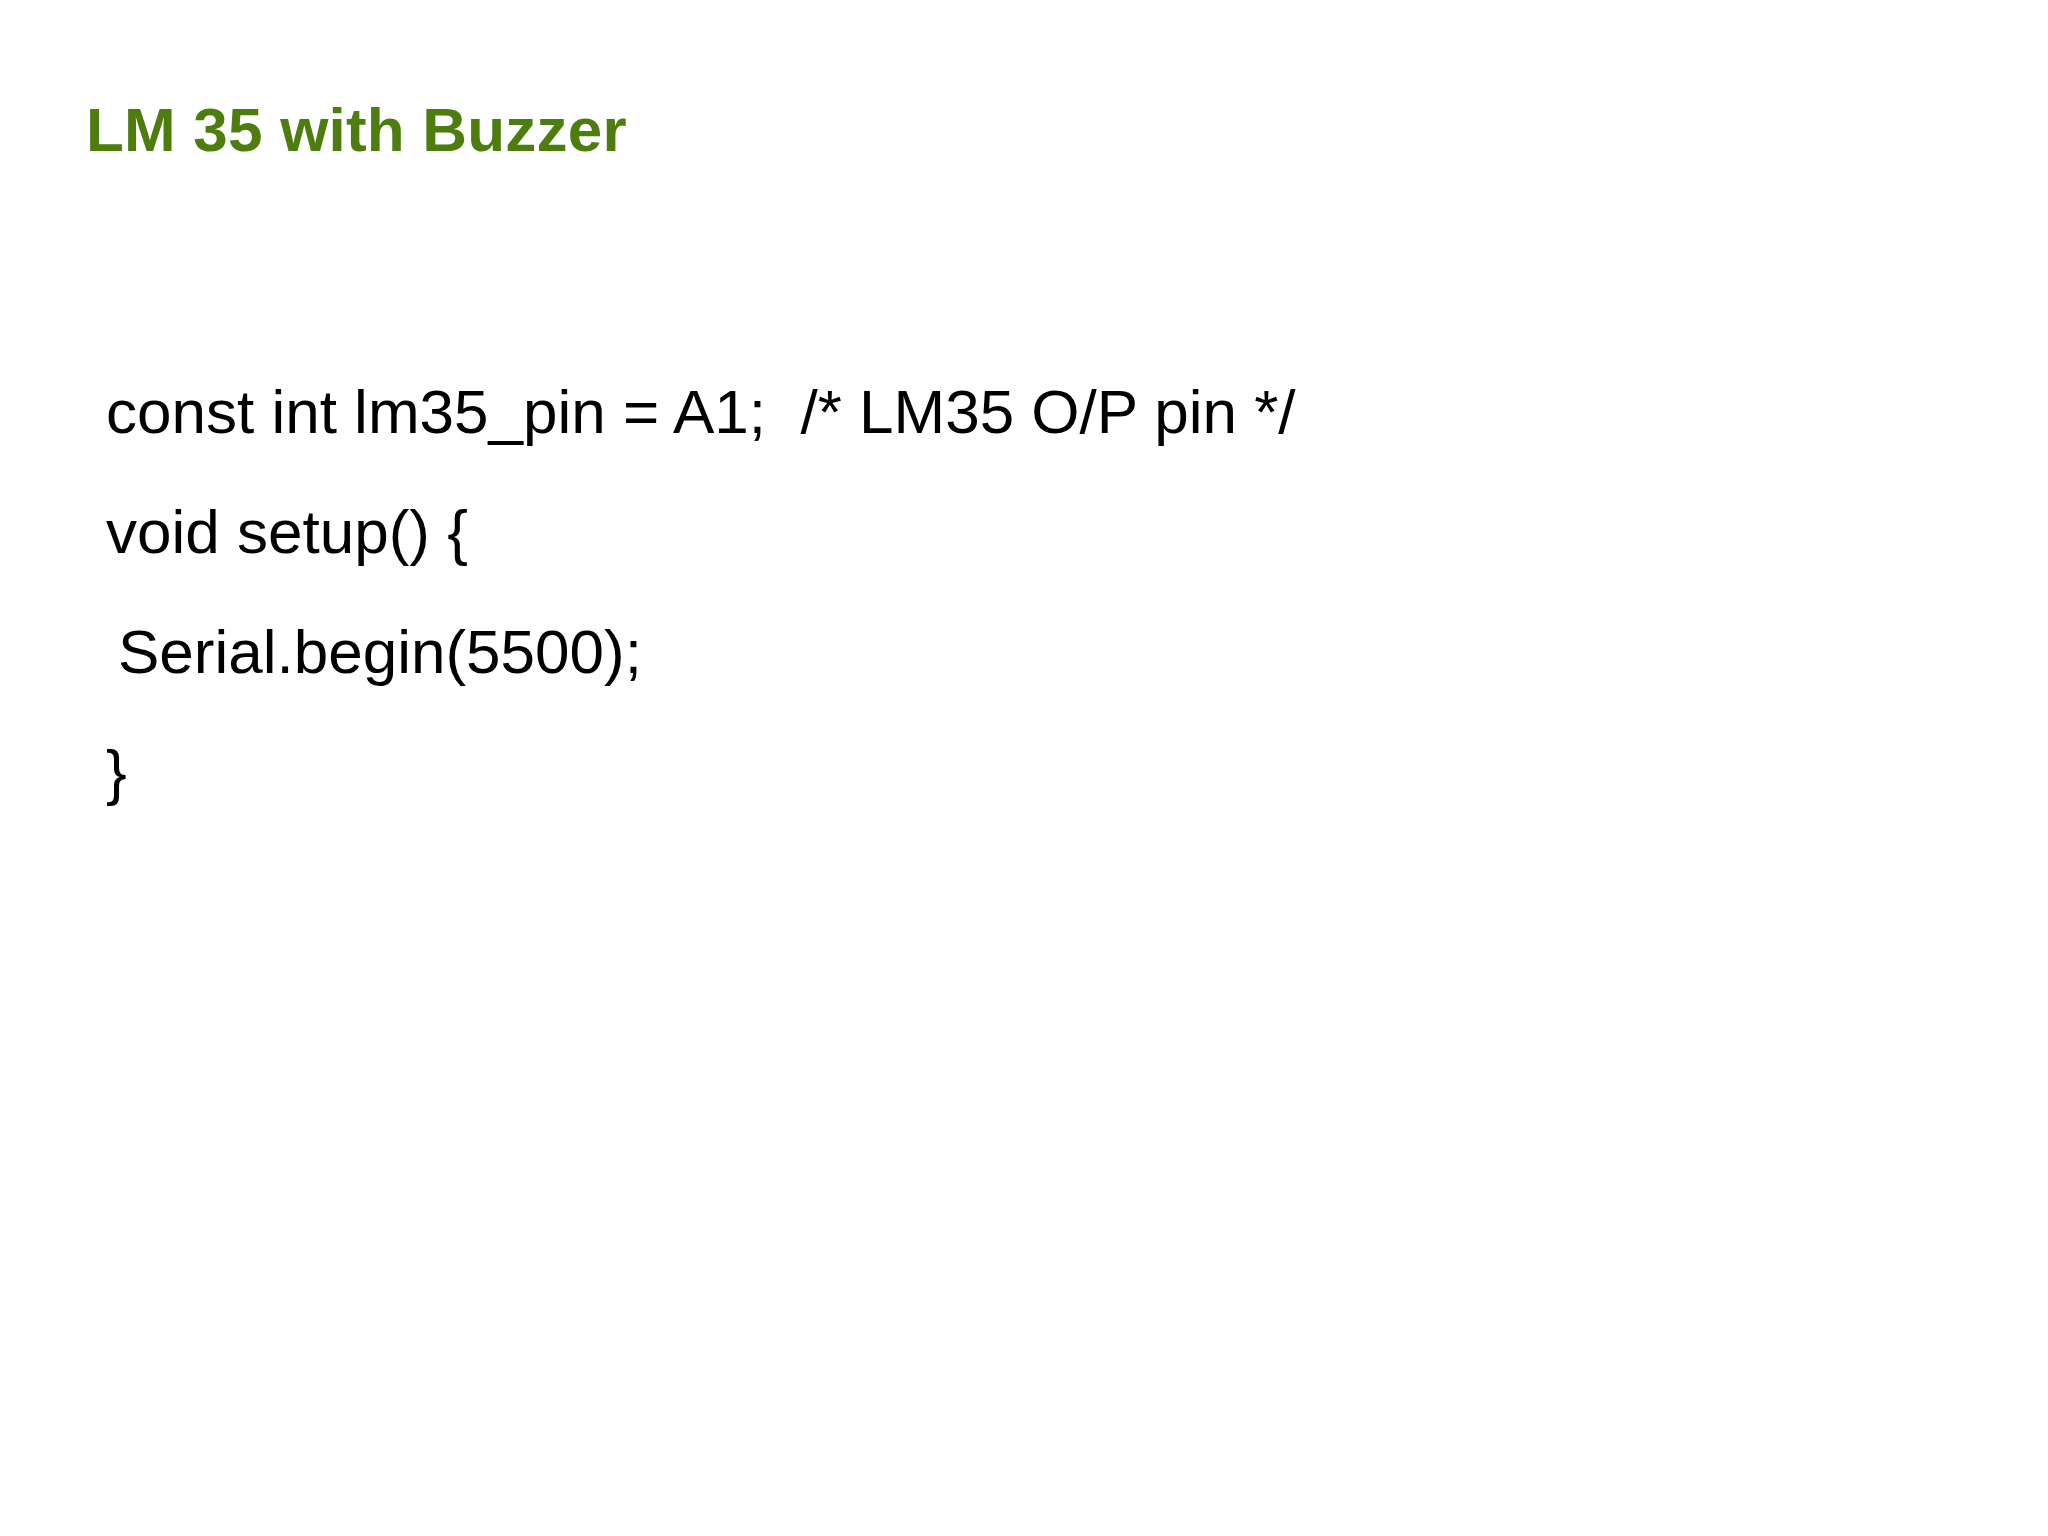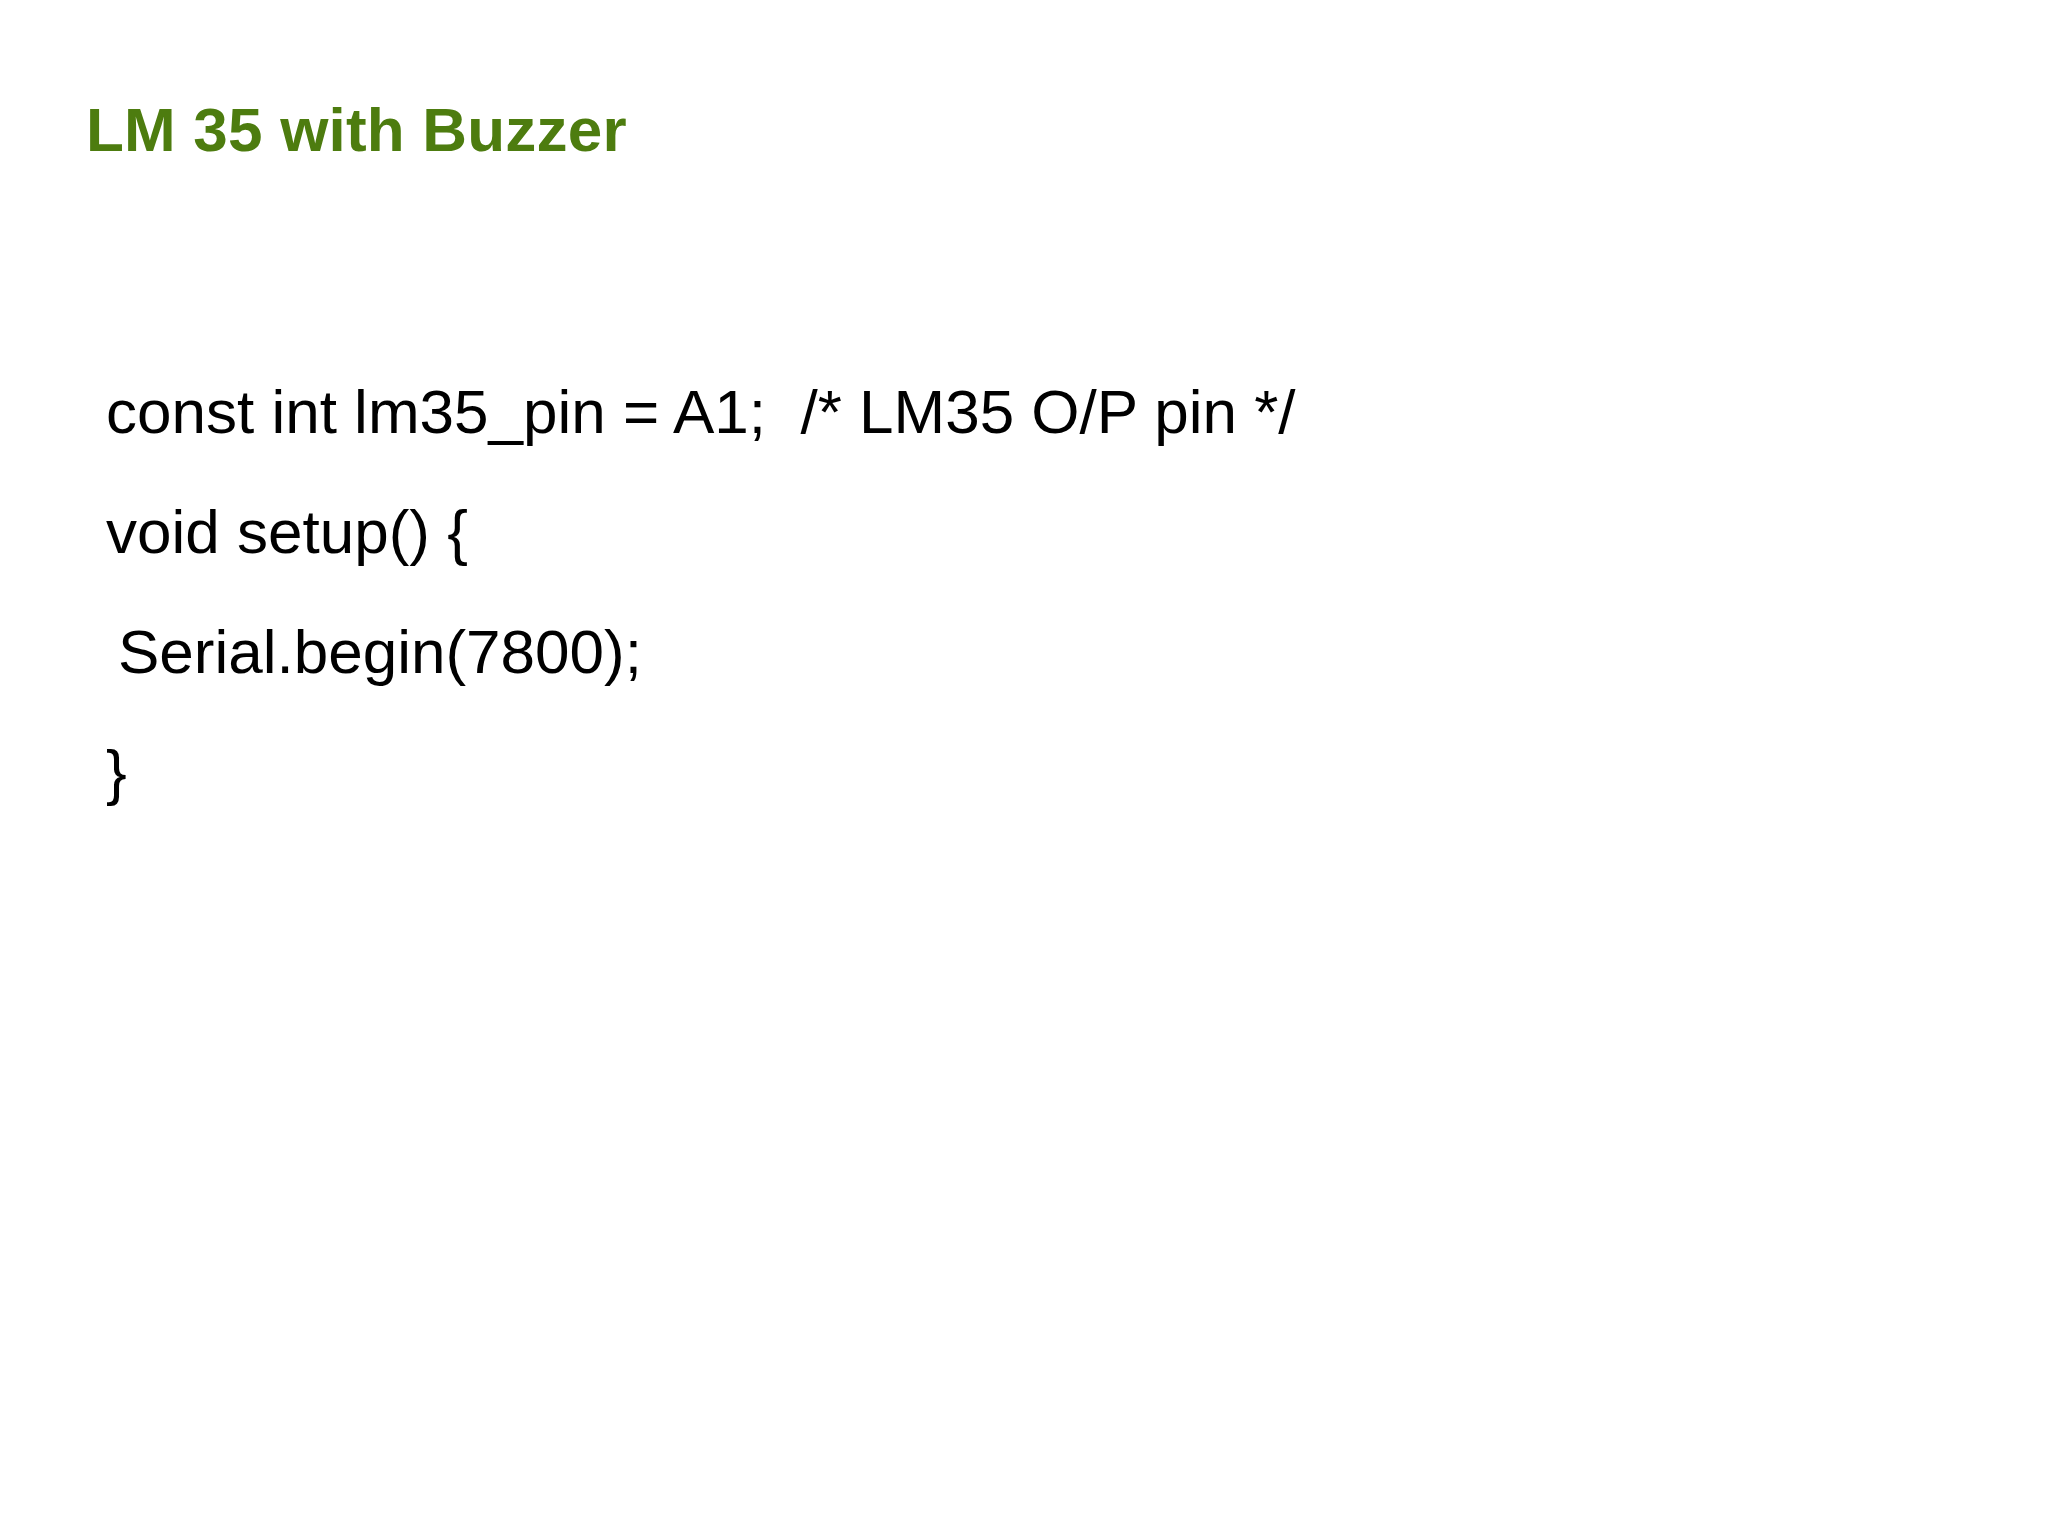--- a/index.html
+++ b/index.html
@@ -55,17 +55,17 @@
 </head>
 <body>
 
 <div class="slide">
 
   <h1 class="slide-title">LM 35 with Buzzer</h1>
 
   <div class="code-block">
     <div class="code-line">const int lm35_pin = A1;  /* LM35 O/P pin */</div>
     <div class="code-line">void setup() {</div>
-    <div class="code-line indent-1">Serial.begin(7800);</div>
+    <div class="code-line indent-1">Serial.begin(5500);</div>
     <div class="code-line">}</div>
   </div>
 
 </div>
 
 </body></html>

